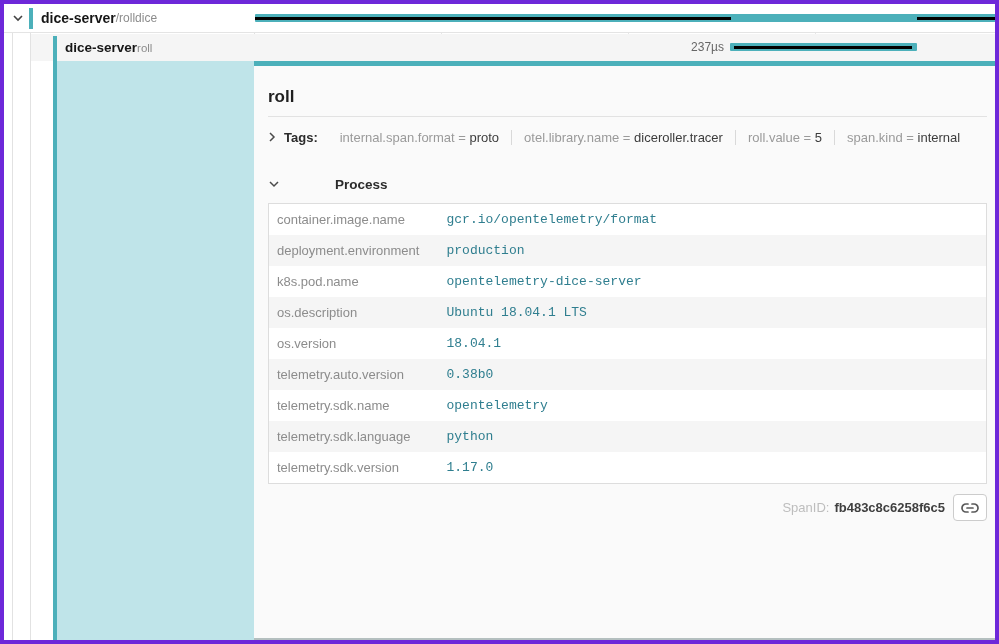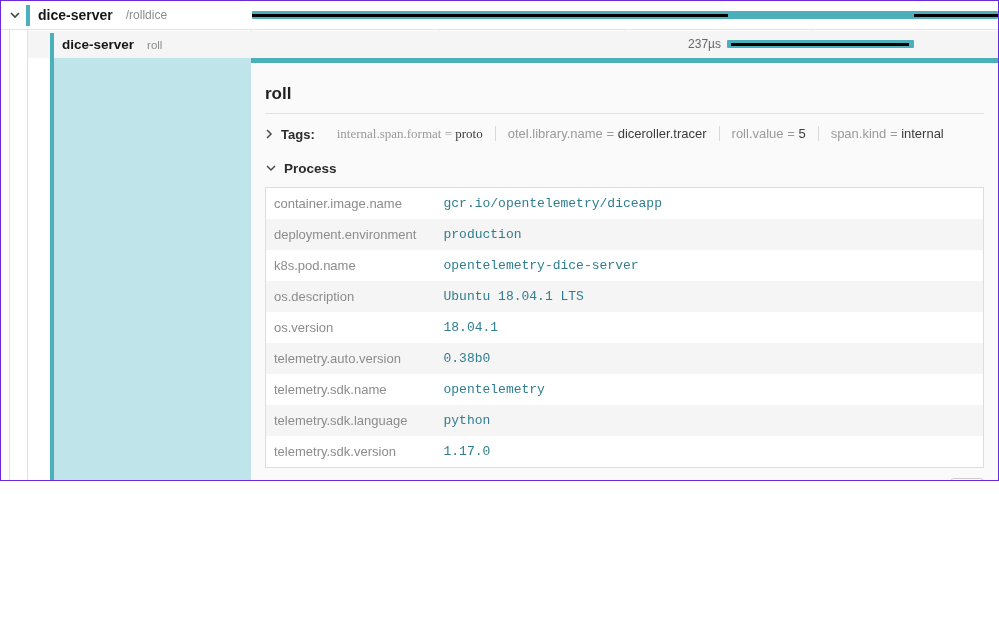--- a/index.html
+++ b/index.html
@@ -1,31 +1,31 @@
 <!DOCTYPE html>
 <html><head>
 <meta charset="utf-8">
 <style>
   * { margin:0; padding:0; box-sizing:border-box; }
   html,body { background:#fff; }
   body { font-family:"Liberation Sans", sans-serif; }
-  #app { position:relative; width:999px; height:481px; border:1px solid #6d28d9; background:#fff; overflow:hidden; }
+  #app { position:relative; width:999px; height:644px; border:4px solid #6d28d9; background:#fff; overflow:hidden; }
 
   
   .span-row { position:absolute; left:0; width:997px; }
   .row1 { top:0; height:29px; border-bottom:1px solid #e4e4e4; background:#fff; }
   .row2 { top:30px; height:27px; background:#f5f5f5; }
   .name-col { position:absolute; left:0; top:0; height:100%; width:250px; display:flex; align-items:center; }
   .timeline-col { position:absolute; left:250px; top:0; height:100%; width:747px; }
 
   .chevron-btn { margin-left:7px; width:14px; height:14px; display:flex; align-items:center; justify-content:center; cursor:pointer; }
   .svc-bar { width:4px; height:21px; background:#4cb0ba; margin-left:4px; }
   .row2 .svc-bar { margin-left:0; }
   .svc-name { font-size:14px; font-weight:bold; color:#161616; margin-left:8px; white-space:nowrap; }
-  .op-name { font-size:12px; color:#8c8c8c; margin-left:13px; white-space:nowrap; }
+  .op-name { font-size:12px; color:#8c8c8c; margin-left:0; white-space:nowrap; }
   .row2 .svc-name { font-size:13.5px; }
   .row2 .op-name { font-size:11.5px; }
 
   .indent-cell { position:absolute; top:0; height:100%; background:#fff; }
   .ic1 { left:0; width:9px; border-right:1px solid #e2e2e2; }
   .ic2 { left:9px; width:18px; border-right:1px solid #e2e2e2; }
 
   .gridline { position:absolute; top:0; width:1px; height:57px; background:#e6e6e6; }
   .col-divider { position:absolute; left:250px; top:0; width:1px; height:57px; background:#e0e0e0; }
 
@@ -53,24 +53,24 @@
   .detail-title { font-size:17px; font-weight:bold; color:#1f1f1f; }
   .detail-meta { font-size:13px; color:#999; white-space:nowrap; }
   .detail-meta b { color:#1f1f1f; }
   .meta-sep { display:inline-block; width:1px; height:13px; background:#ccc; margin:0 10px; vertical-align:-2px; }
   .header-rule { border-bottom:1px solid #e2e2e2; margin-top:9px; }
 
   .tags-row { margin-top:9px; display:flex; align-items:center; height:22px; cursor:pointer; }
   .tags-label { font-size:13px; font-weight:bold; color:#2b2b2b; margin-left:8px; }
   .tags-items { margin-left:10px; font-size:13px; white-space:nowrap; }
   .tag-item { color:#9a9a9a; padding:0 12px; border-left:1px solid #d9d9d9; }
-  .tag-item:first-child { border-left:none; padding-left:12px;font-family:Liberation Serif, serif; }
+  .tag-item:first-child { border-left:none; padding-left:12px; }
   .tag-item .tv { color:#3c3c3c; }
 
-  .process-row { margin-top:13px; display:flex; align-items:center; height:20px; cursor:pointer; }
+  .process-row { margin-top:26px; display:flex; align-items:center; height:20px; cursor:pointer;gap:48px; }
   .process-label { font-size:13.5px; font-weight:bold; color:#2b2b2b; margin-left:7px; }
 
   table.kv { width:719px; margin-top:9px; border-collapse:collapse; background:#fff; border:1px solid #ddd; }
   table.kv tr:nth-child(even) { background:#f5f5f5; }
   table.kv td { padding:8px 8px; font-size:13px; vertical-align:top; }
   td.kv-key { width:170px; color:#8c8c8c; }
   td.kv-val { font-family:"Liberation Mono","DejaVu Sans Mono",monospace; color:#2f7e8f; }
 
   .detail-footer { margin-top:10px; display:flex; align-items:center; justify-content:flex-end; font-size:13px; }
   .spanid-label { color:#bdbdbd; }
@@ -152,21 +152,21 @@
         <svg width="12" height="8">
             <polyline points="2,2 6,6 10,2" stroke="#4a4a4a" stroke-width="1.5" fill="none"></polyline>
           </svg>
         <span class="process-label">Process</span>
       </div>
 
       <table class="kv">
         <tbody id="process-tbody">
             <tr>
               <td class="kv-key">container.image.name</td>
-              <td class="kv-val">gcr.io/opentelemetry/diceapp</td>
+              <td class="kv-val">gcr.io/opentelemetry/format</td>
             </tr>
             <tr>
               <td class="kv-key">deployment.environment</td>
               <td class="kv-val">production</td>
             </tr>
             <tr>
               <td class="kv-key">k8s.pod.name</td>
               <td class="kv-val">opentelemetry-dice-server</td>
             </tr>
             <tr>

